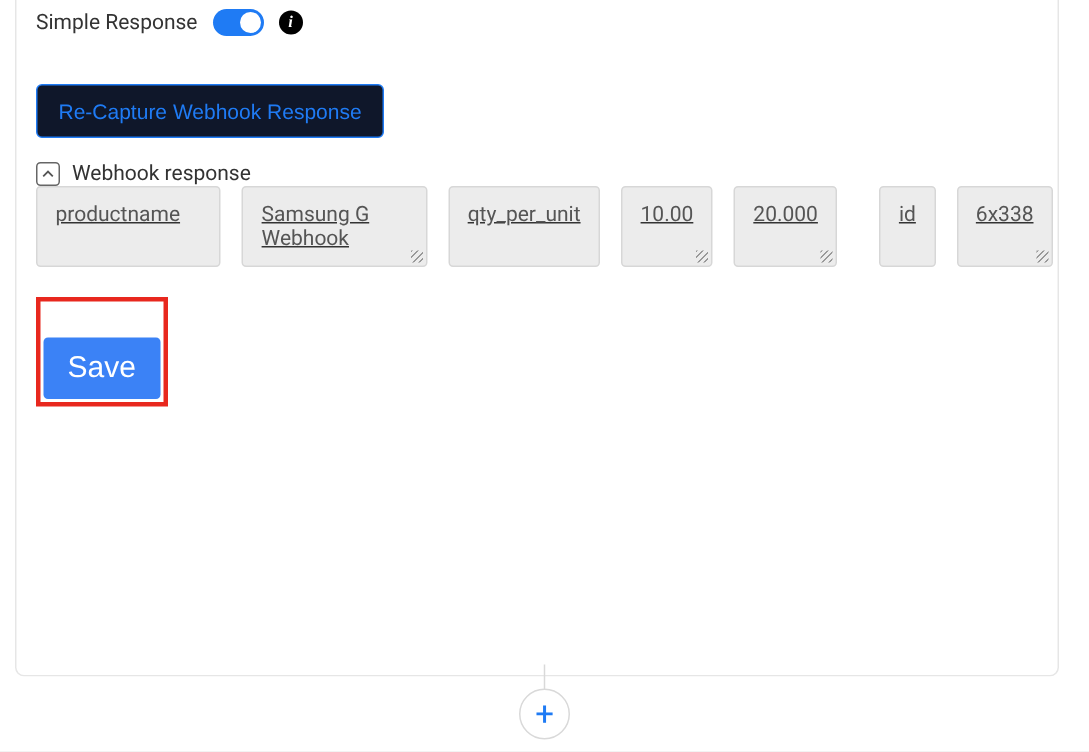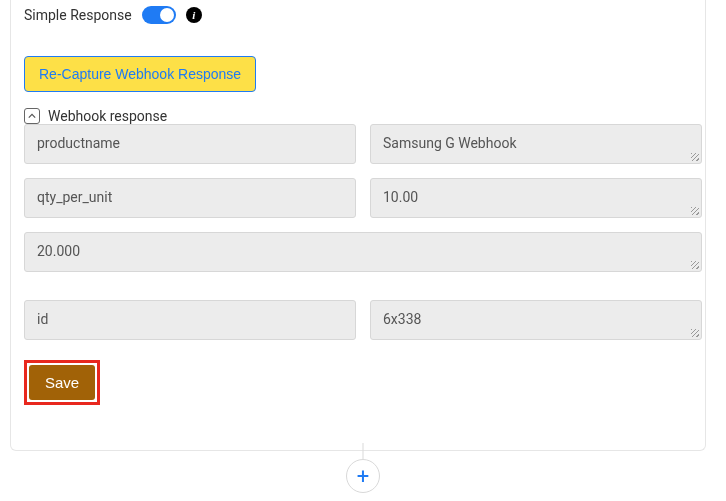--- a/index.html
+++ b/index.html
@@ -49,21 +49,21 @@
       justify-content: center;
       color: #fff;
       font-size: 11px;
       font-weight: bold;
       font-style: italic;
       font-family: Georgia, serif;
     }
     .recapture-btn {
       border: 1px solid #1f7bf4;
       color: #1f7bf4;
-      background: #fde047;
+      background: #0f172a;
       padding: 9px 14px;
       font-size: 14px;
       border-radius: 4px;
       cursor: pointer;
       margin-bottom: 16px;
     }
     .section-header {
       display: flex;
       align-items: center;
       gap: 8px;
@@ -79,22 +79,23 @@
       align-items: center;
       justify-content: center;
       cursor: pointer;
     }
     .collapse-icon svg {
       width: 8px;
       height: 8px;
     }
     .fields {
       display: flex;
-      flex-direction: column;
+      flex-direction: row;
       gap: 14px;
+      text-decoration: underline;
     }
     .field-row {
       display: flex;
       gap: 14px;
     }
     .field-cell {
       flex: 1;
       background: #ececec;
       border: 1px solid #d7d7d7;
       border-radius: 3px;
@@ -113,27 +114,28 @@
       height: 8px;
       background: repeating-linear-gradient(135deg, #999 0 1px, transparent 1px 3px);
     }
     .save-wrapper {
       display: inline-block;
       border: 3px solid #e8281e;
       padding: 2px;
       margin-top: 20px;
     }
     .save-btn {
-      background: #a16207;
+      background: #3b82f6;
       color: #fff;
       border: none;
       padding: 9px 16px;
-      font-size: 15px;
+      font-size: 20px;
       border-radius: 3px;
       cursor: pointer;
+      margin-top: 22px;
     }
     .plus-node {
       position: absolute;
       left: 50%;
       bottom: 8px;
       transform: translateX(-50%);
       width: 34px;
       height: 34px;
       border: 1px solid #d9d9d9;
       border-radius: 50%;

